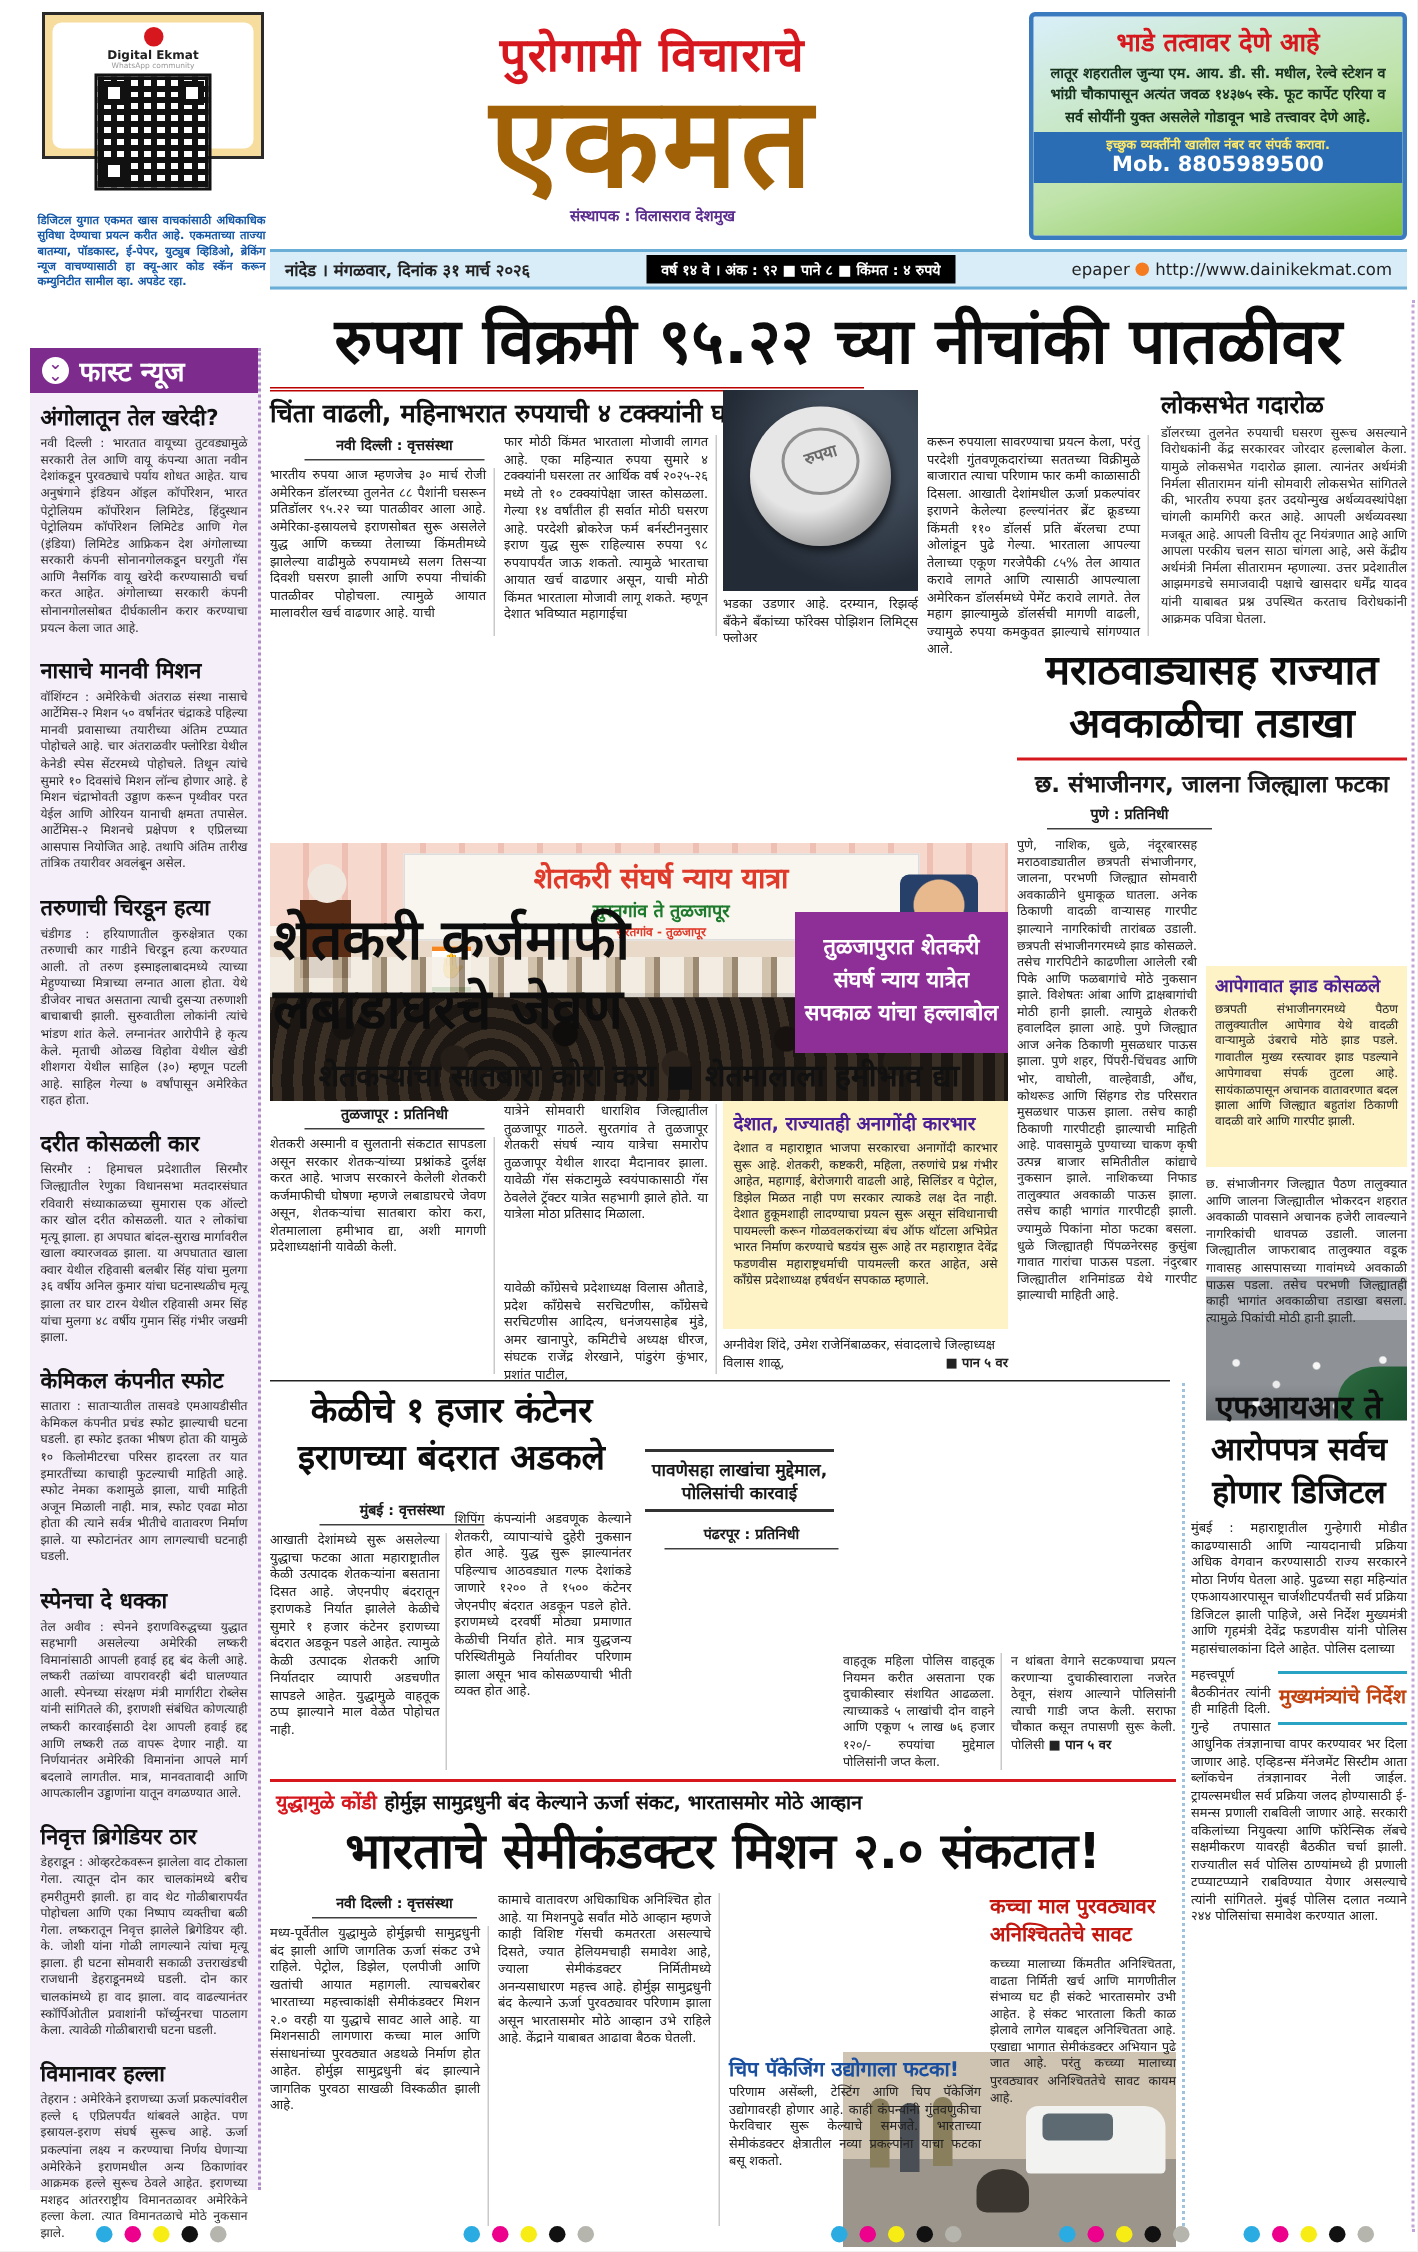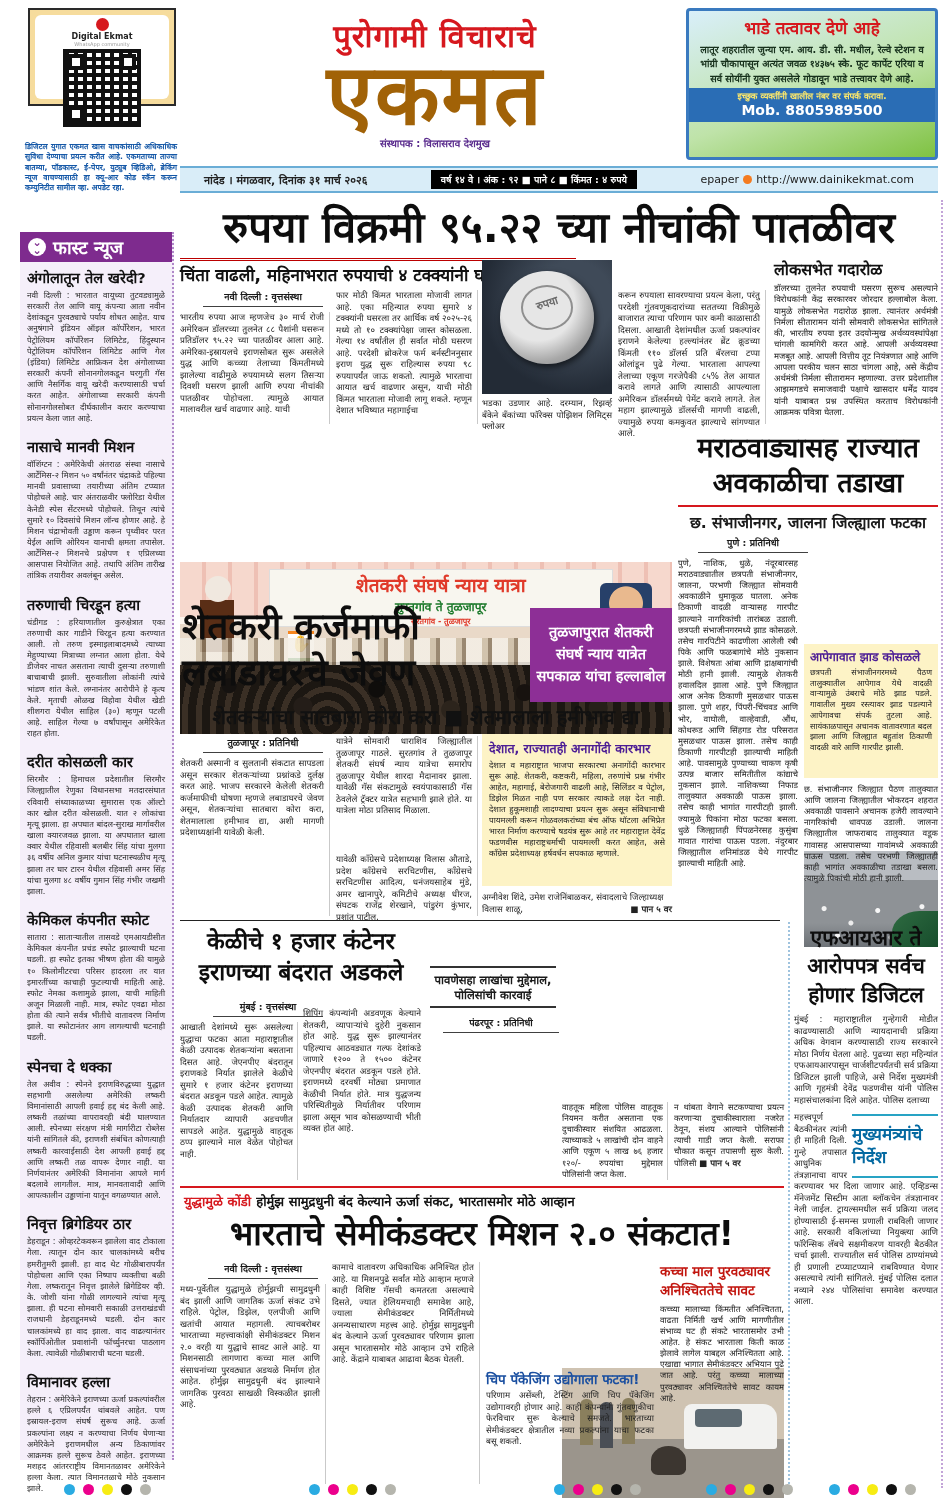--- a/index.html
+++ b/index.html
@@ -34,21 +34,21 @@
 
   .top-ad { border:3px solid #3a7abf; border-radius:4px; overflow:hidden;
     background:linear-gradient(160deg,#d9effa 0%,#bfe3a9 55%,#7fc242 100%); }
   .top-ad-title { color:#d6181e; font-size:17px; font-weight:bold; text-align:center; padding:5px 2px 2px; }
   .top-ad-body { color:#17311c; font-size:9.6px; font-weight:bold; text-align:center; line-height:1.5; padding:2px 8px; }
   .top-ad-strip { background:#2a6db5; text-align:center; padding:2px 0 4px; }
   .top-ad-contact { color:#ffe96a; font-size:8.6px; font-weight:bold; }
   .top-ad-mob { color:#ffffff; font-size:14px; font-weight:bold; }
 
   .dateline { background:#d9edf8; border-top:2px solid #6aadd6; border-bottom:2px solid #6aadd6;
-    display:flex; align-items:center; justify-content:space-between; padding:0 24px; }
+    display:flex; align-items:center; justify-content:space-between; padding:0 10px; }
   .date-left { font-size:11px; font-weight:bold; color:#222; }
   .issue-box { background:#000; color:#fff; font-size:9.5px; font-weight:bold; padding:3px 10px; }
   .epaper { font-size:11px; color:#222; display:flex; align-items:center; gap:4px; }
   .ep-dot { width:9px; height:9px; border-radius:50%; background:#f47b20; display:inline-block; }
 
   
   .h-main { font-size:42px; font-weight:bold; color:#0d0d0d; letter-spacing:0; }
   .h-sub { font-size:17px; font-weight:bold; color:#111; }
   .byline { font-size:9.5px; font-weight:bold; text-align:center; }
   .byline-rule { border-bottom:1px solid #404040; padding-bottom:3px; margin:0 8px; }
@@ -126,23 +126,23 @@
   .pfig { position:absolute; width:13px; height:46px; border-radius:6px 6px 0 0; background:#4a4e55; }
   .pfig.khaki { background:#8a7f5d; }
   .psack { position:absolute; left:40%; bottom:18%; width:16%; height:22%; background:#3c3630; border-radius:50% 50% 20% 20%; }
 
   
   .redrule { background:#d6181e; height:2px; }
   .blackrule { background:#222; height:1px; }
   .kicker-label { color:#d6181e; font-weight:bold; font-size:13px; }
   .kicker-text { color:#111; font-weight:bold; font-size:13px; }
   .cap-blue { color:#1a4fa0; font-weight:bold; font-size:13.5px; }
-  .inset-cm { float:right; width:86px; margin:2px 0 2px 5px; text-align:left;
+  .inset-cm { float:right; width:86px; margin:2px 0 2px 5px; text-align:center;
      border-top:2px solid #28a3c4; border-bottom:2px solid #28a3c4; padding:7px 0;
-     font-size:17px; font-weight:bold; color:#0369a1; line-height:1.35; }
+     font-size:13px; font-weight:bold; color:#c2410c; line-height:1.35; }
   .pageref { font-weight:bold; font-size:8.6px; }
   .regdot { width:11px; height:11px; border-radius:50%; display:inline-block; margin:0 4px; }
   .dotgroup { position:absolute; bottom:2px; }
   .vrule-dot { border-left:2px dotted #9fc3de; }
 </style>
 </head>
 <body>
 
 <div id="page">
 

